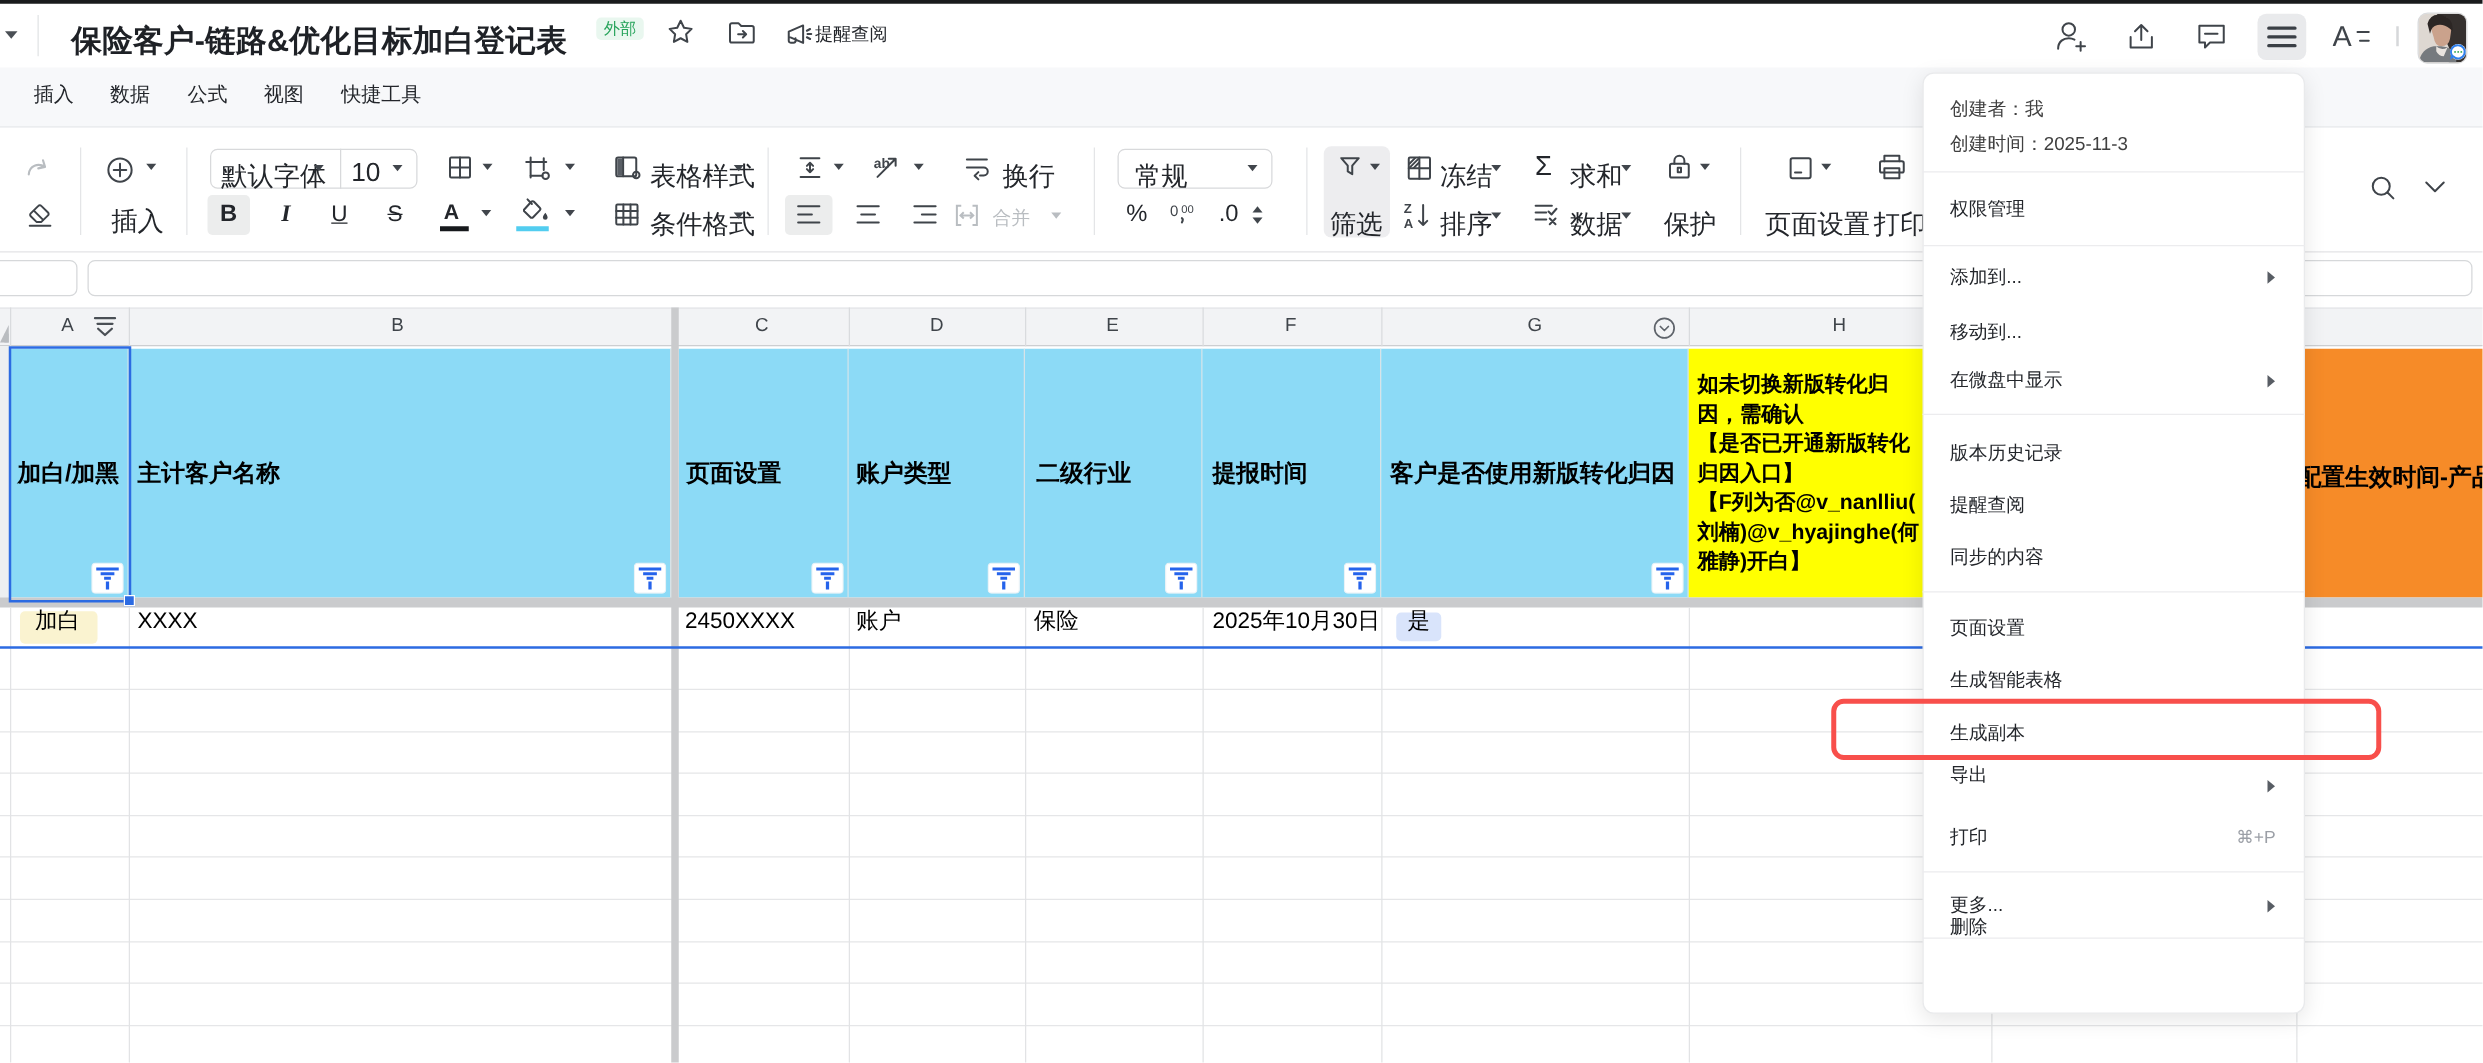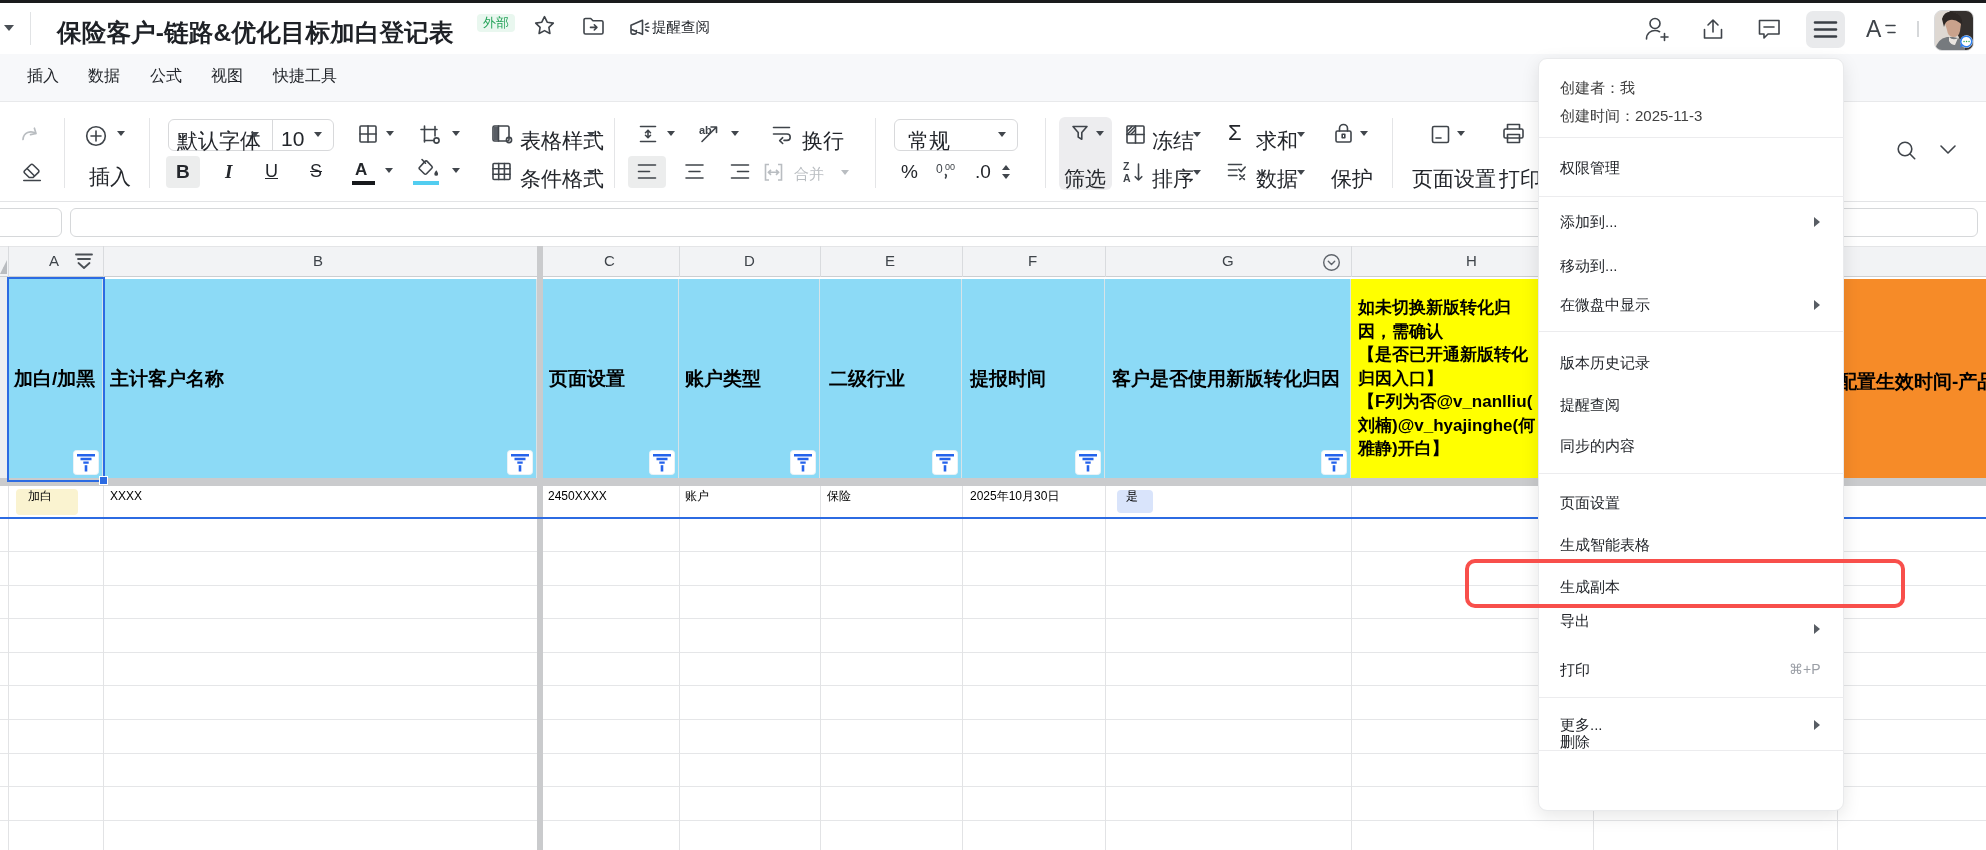--- a/index.html
+++ b/index.html
@@ -1,20 +1,20 @@
 <!DOCTYPE html>
 <html><head><meta charset="utf-8"><style>
 html,body{margin:0;padding:0;width:1986px;height:850px;overflow:hidden;background:#fff;font-family:"Liberation Sans",sans-serif}
 .a{position:absolute}
 .ic{stroke:#3f444a;stroke-width:1.6;fill:none;stroke-linecap:round;stroke-linejoin:round}
 .cv{width:0;height:0;border-left:4.5px solid transparent;border-right:4.5px solid transparent;border-top:5px solid #41464c}
 .fbx{top:450px}
 .tl{font-size:21px;color:#23262b}
 .hcell{position:absolute;top:279px;height:199px;background:#8cdaf6;display:flex;align-items:center;font-weight:bold;font-size:19px;color:#000;box-sizing:border-box;border-right:1px solid #d7e3e8}
-.dtxt{position:absolute;top:486px;height:20px;display:flex;align-items:center;font-size:12px;color:#000}
+.dtxt{position:absolute;top:486px;height:20px;display:flex;align-items:center;font-size:18px;color:#000}
 .gvl{position:absolute;top:486px;bottom:0;width:1px;background:#e2e3e5}
 .ghl{position:absolute;left:0;width:1986px;height:1px;background:#e5e6e8}
 .mi{position:absolute;left:1560px;font-size:15px;color:#23262b;height:22px;line-height:22px}
 .mgray{color:#404040}
 .mdiv{position:absolute;left:1538px;width:306px;height:1px;background:#ececee}
 .arr{position:absolute;left:1814px;width:0;height:0;border-top:5px solid transparent;border-bottom:5px solid transparent;border-left:6px solid #585d64}
 </style></head><body>
 <div class="a" style="left:0;top:0;width:1986px;height:3px;background:#1a1b1d"></div>
 <div class="a" style="left:4px;top:25px;width:0;height:0;border-left:5px solid transparent;border-right:5px solid transparent;border-top:6px solid #4a4f55"></div>
 <div class="a" style="left:30px;top:12px;width:1px;height:33px;background:#e1e3e5"></div>

